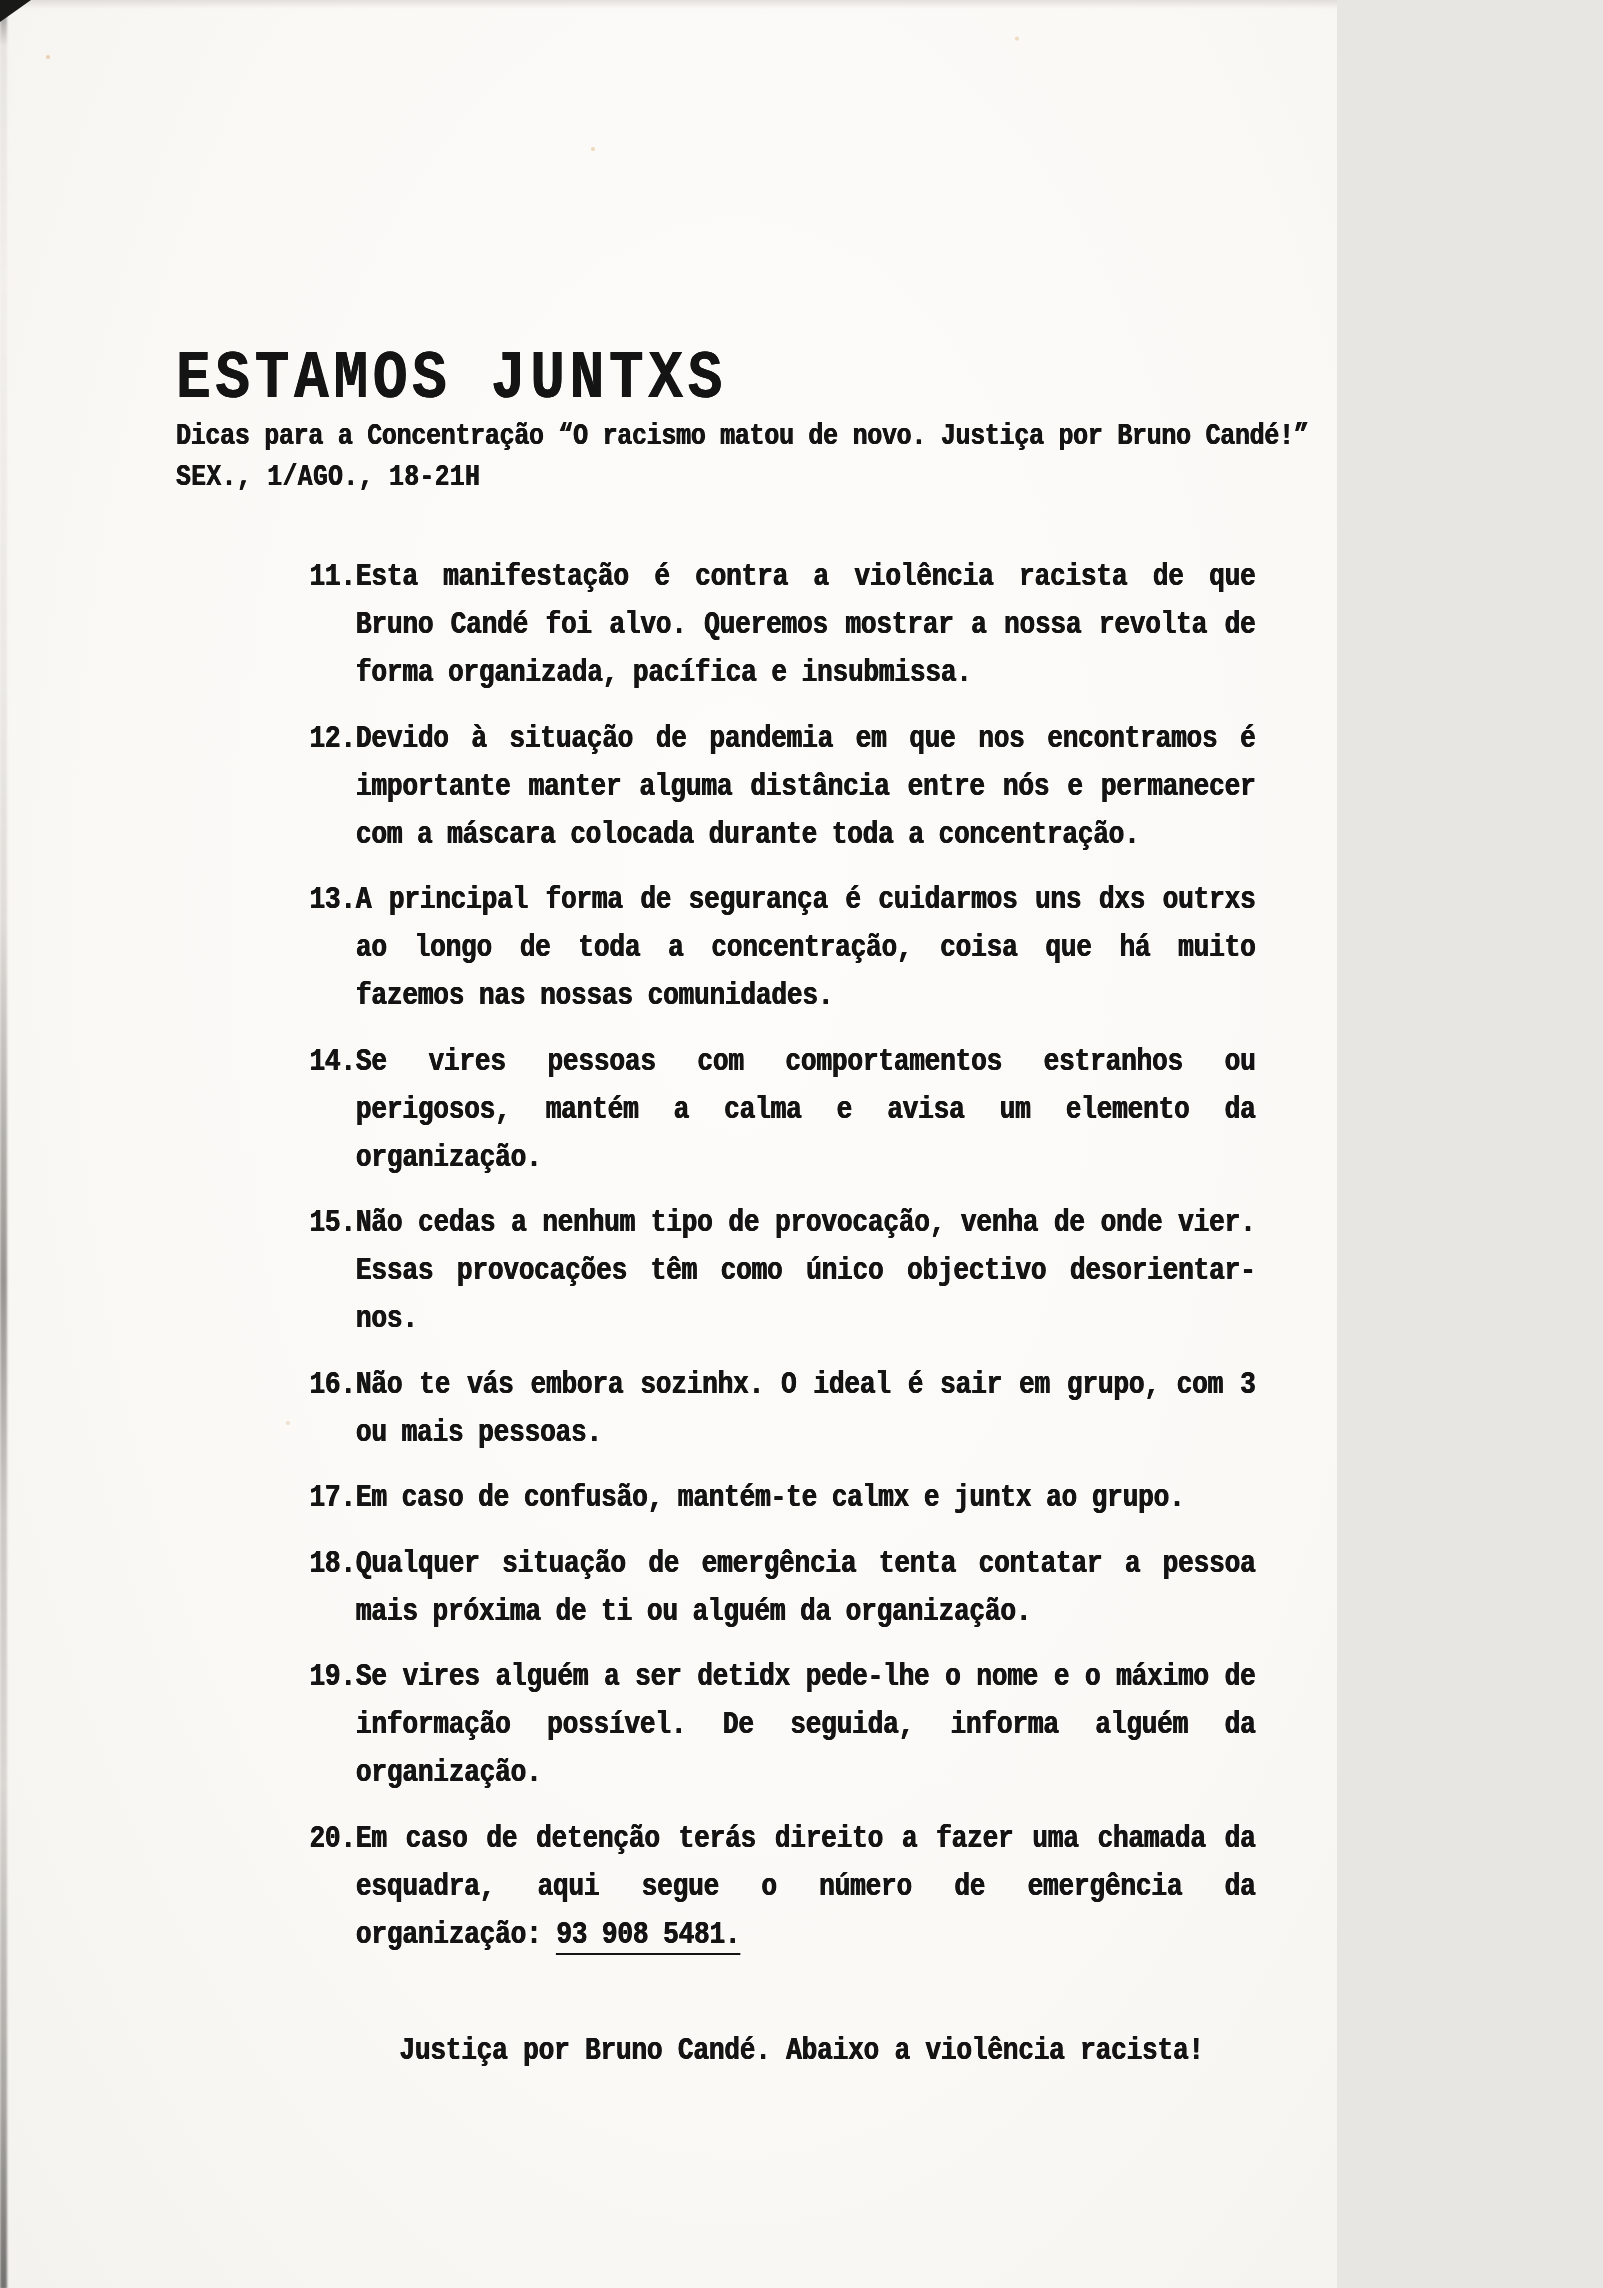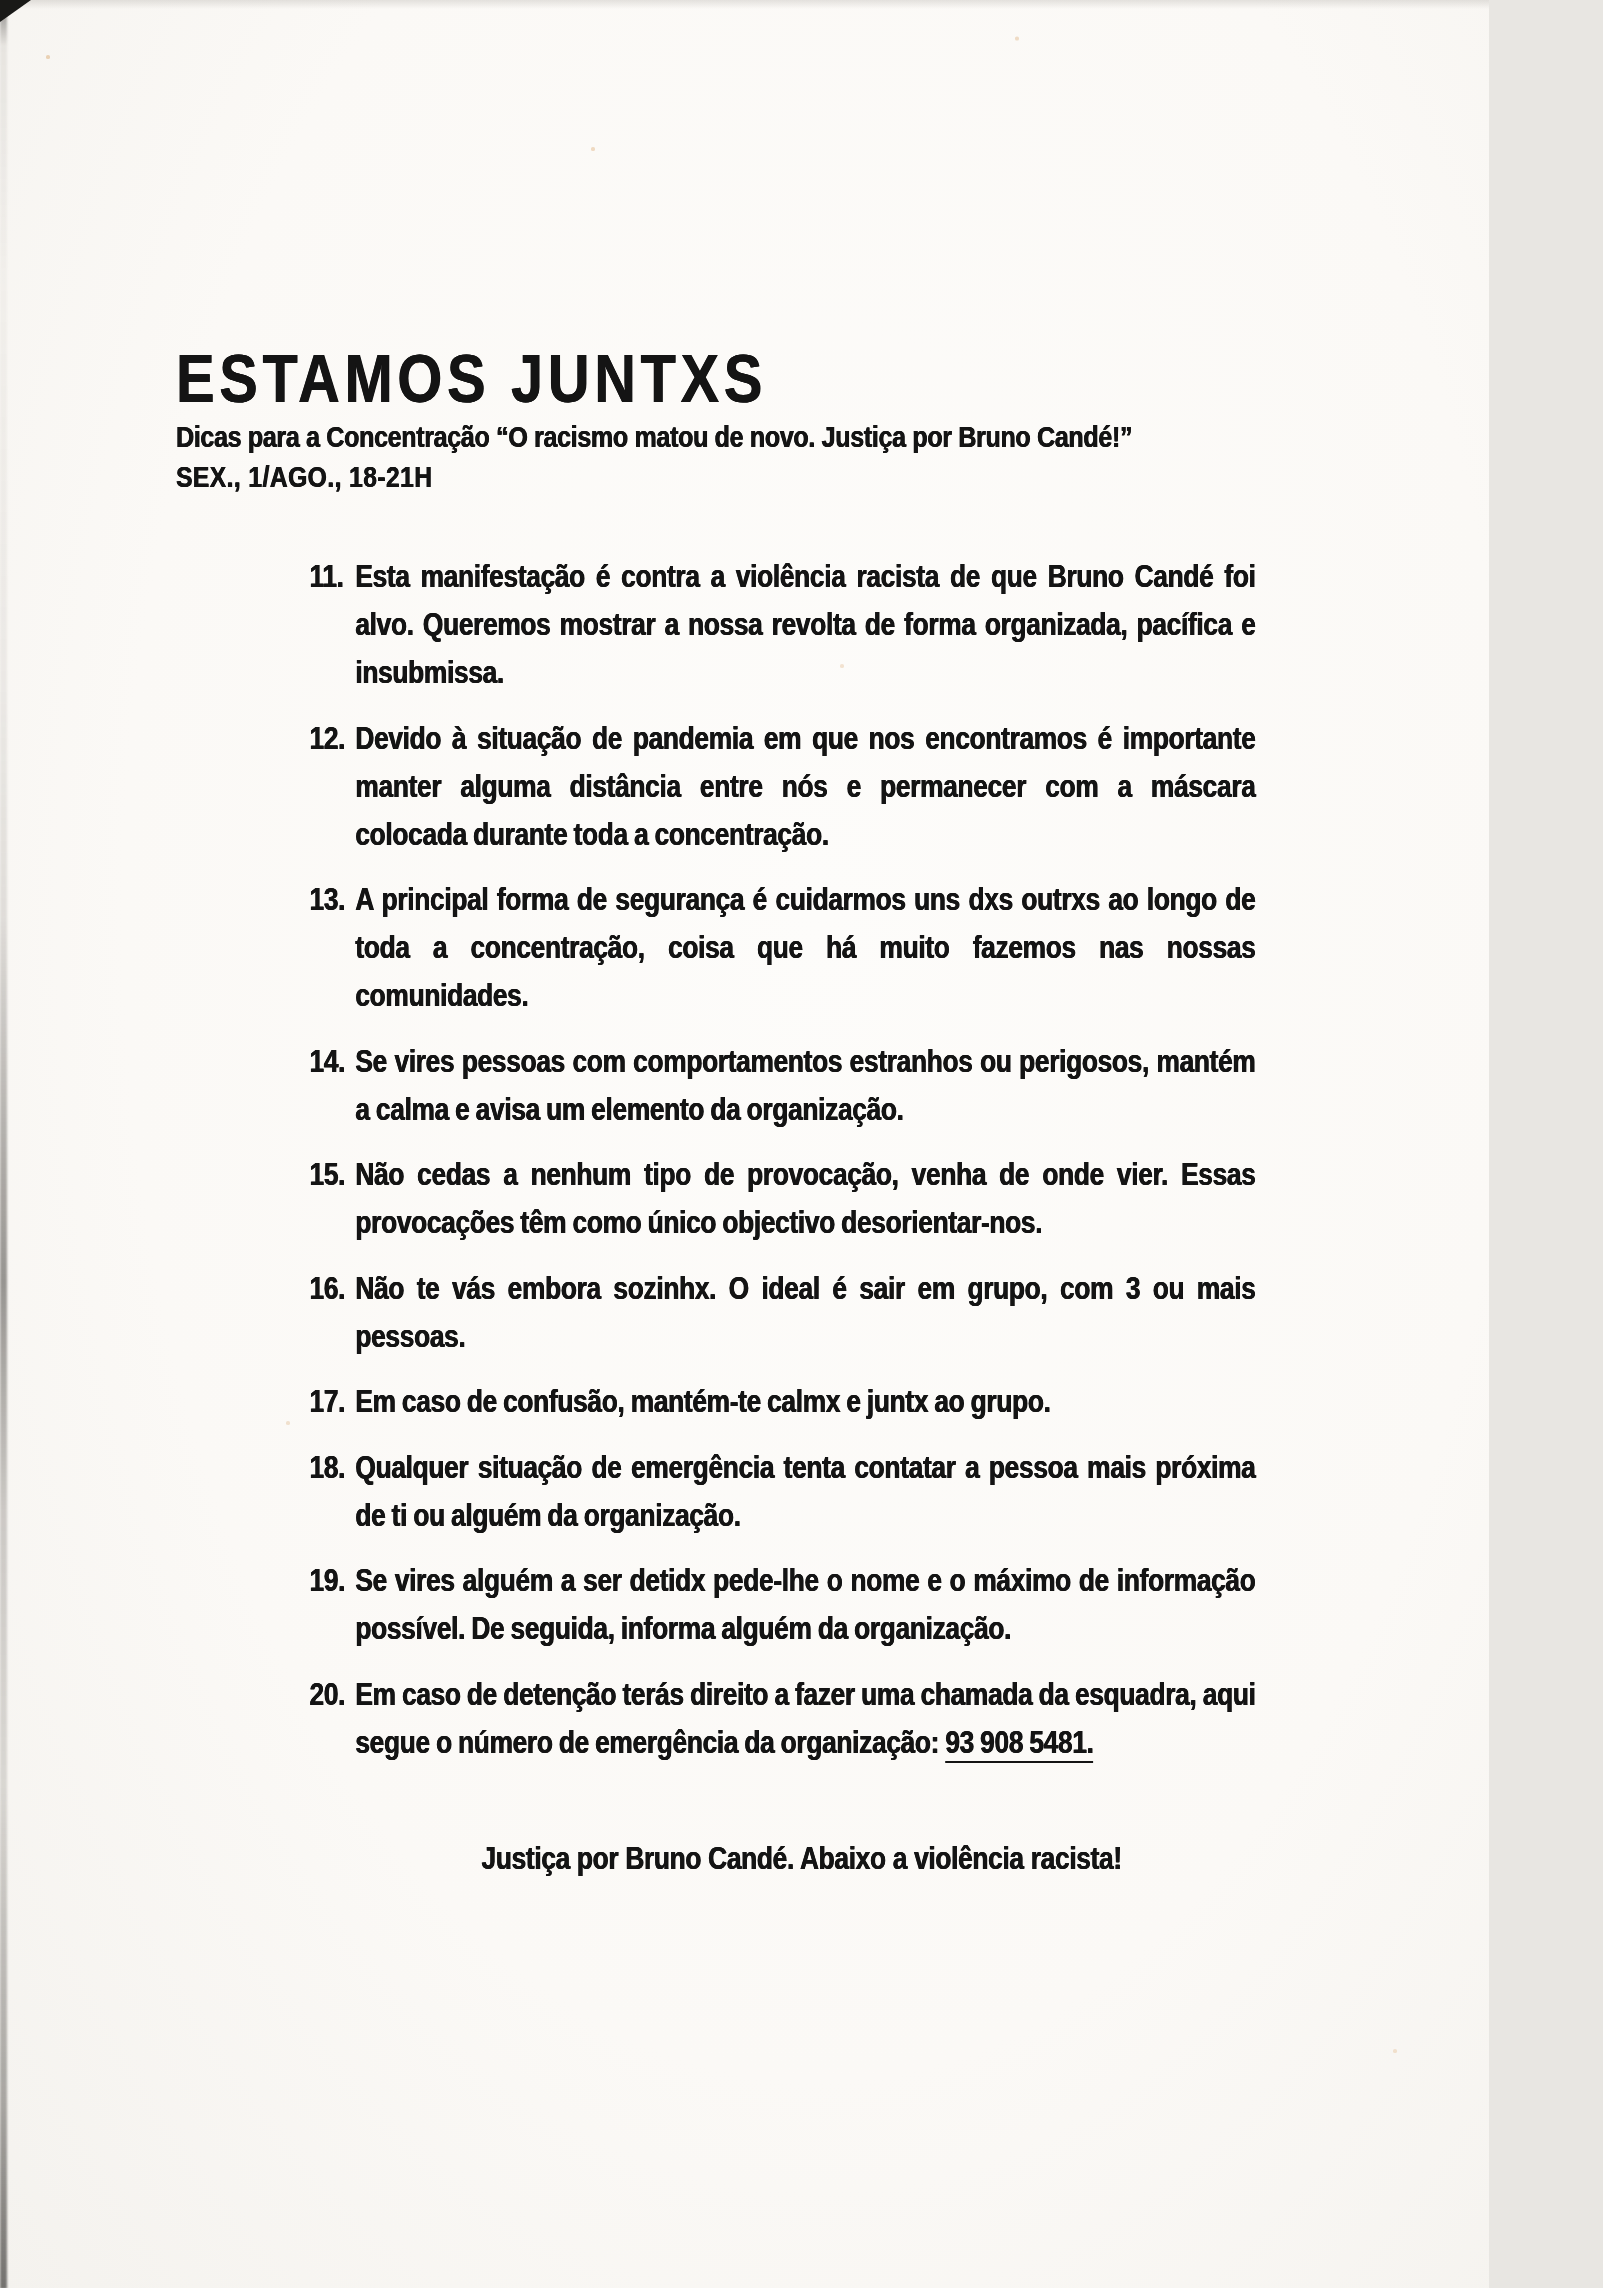--- a/index.html
+++ b/index.html
@@ -2,25 +2,25 @@
 <html style="font-size:14.8px"><head>
 <meta charset="utf-8">
 <style>
   html, body {
     margin: 0;
     padding: 0;
     background: #e8e6e2;
   }
   .paper {
     position: relative;
-    width: 1489px;
+    width: 1337px;
     height: 2289px;
     background: radial-gradient(ellipse at 55% 40%, #fdfcfa 0%, #fbf9f6 60%, #f4f2ee 100%);
     overflow: hidden;
-    font-family: Liberation Sans, sans-serif;
+    font-family: Liberation Mono, monospace;
     color: #141414;
   }
   
   .top-shade {
     position: absolute; top: 0; left: 0; right: 0; height: 9.2px;
     background: linear-gradient(rgba(140,135,128,0.22), rgba(140,135,128,0));
   }
   .edge-artifact {
     position: absolute; left: 0; top: 0; width: 7.4px; height: 100%;
     filter: blur(0.9px);

